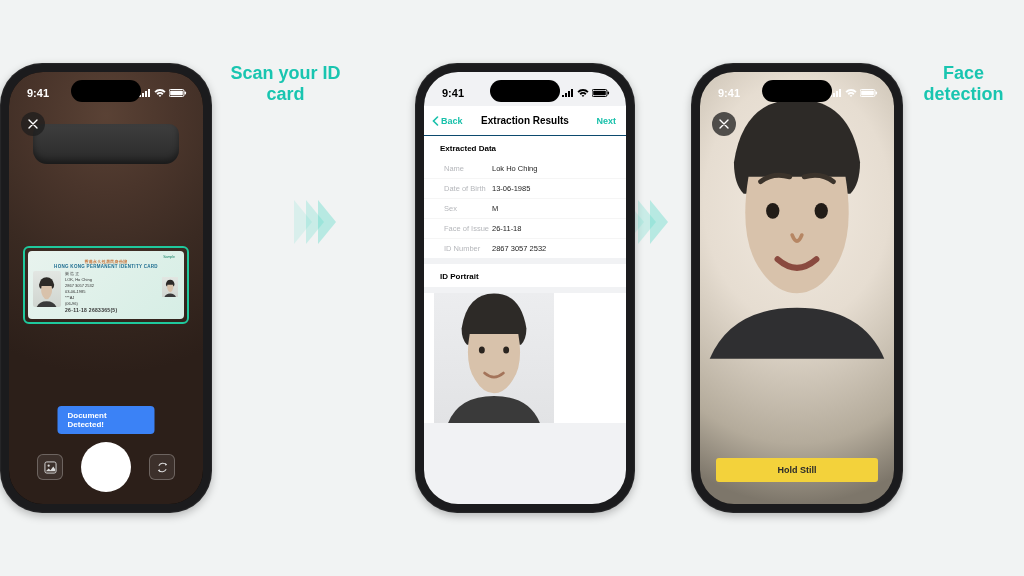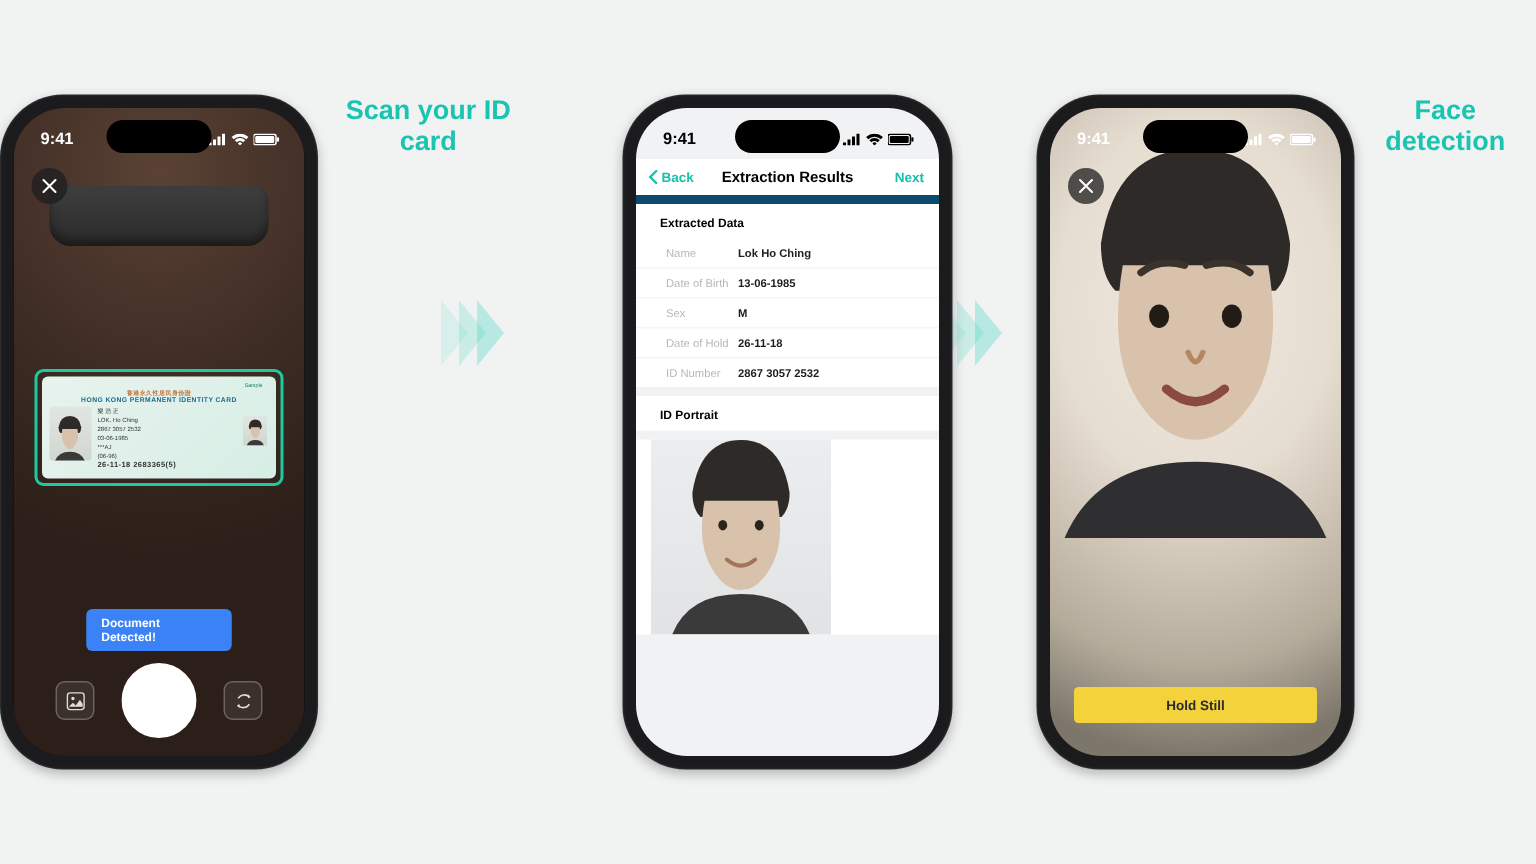--- a/index.html
+++ b/index.html
@@ -156,36 +156,36 @@
   border: 3px solid rgba(255,255,255,.35);
   box-shadow: 0 0 0 2px rgba(255,255,255,.9) inset;
 }
 
 
 .extract-bg { position: absolute; inset: 0; background: #f1f2f4; }
 .navbar {
   position: absolute; left:0; right:0; top: 34px;
   height: 30px; background: #fff;
   display: flex; align-items: center; justify-content: center;
-  border-bottom: 6px solid #0c4a6e;
+  border-bottom: 1px solid #0c4a6e;
   font-size: 10px; font-weight: 700;
 }
 .nav-left, .nav-right {
   position: absolute; top: 0; height: 100%; display: flex; align-items: center;
   font-size: 9px; font-weight: 600; color: #18c0aa;
 }
 .nav-left { left: 8px; }
 .nav-right { right: 10px; }
 .nav-left svg { margin-right: 2px; }
 .content { position: absolute; top: 64px; left:0; right:0; bottom:0; overflow: hidden; }
 .section-title { font-size: 8px; font-weight: 800; padding: 8px 16px 6px; background:#fff; }
 .field { display:flex; padding: 5px 10px; font-size: 7.5px; background:#fff;}
 .field + .field { border-top: 1px solid #f5f5f5; }
 .field .label { width: 58px; color: #b5b7bb; font-weight: 500; padding-left: 10px; }
-.field .value { color: #1e1e1e; font-weight: 700; }
+.field .value { color: #1e1e1e; font-weight: 400; }
 .gap { height: 6px; background: #f1f2f4; }
 .portrait-box {
   margin: 6px 10px 10px; width: 120px; height: 130px;
   background: linear-gradient(#ecedef,#e2e3e5);
   display:flex;align-items:flex-end;justify-content:center;overflow:hidden;
 }
 .face-svg { width: 90%; height: auto; display:block; }
 
 
 .face-bg {
@@ -368,21 +368,21 @@
             </div>
           <div class="field">
               <div class="label">Date of Birth</div>
               <div class="value">13-06-1985</div>
             </div>
           <div class="field">
               <div class="label">Sex</div>
               <div class="value">M</div>
             </div>
           <div class="field">
-              <div class="label">Date of Hold</div>
+              <div class="label">Face of Issue</div>
               <div class="value">26-11-18</div>
             </div>
           <div class="field">
               <div class="label">ID Number</div>
               <div class="value">2867 3057 2532</div>
             </div>
           <div class="gap"></div>
           <div class="section-title">ID Portrait</div>
           <div style="background:#fff;">
             <div class="portrait-box">

